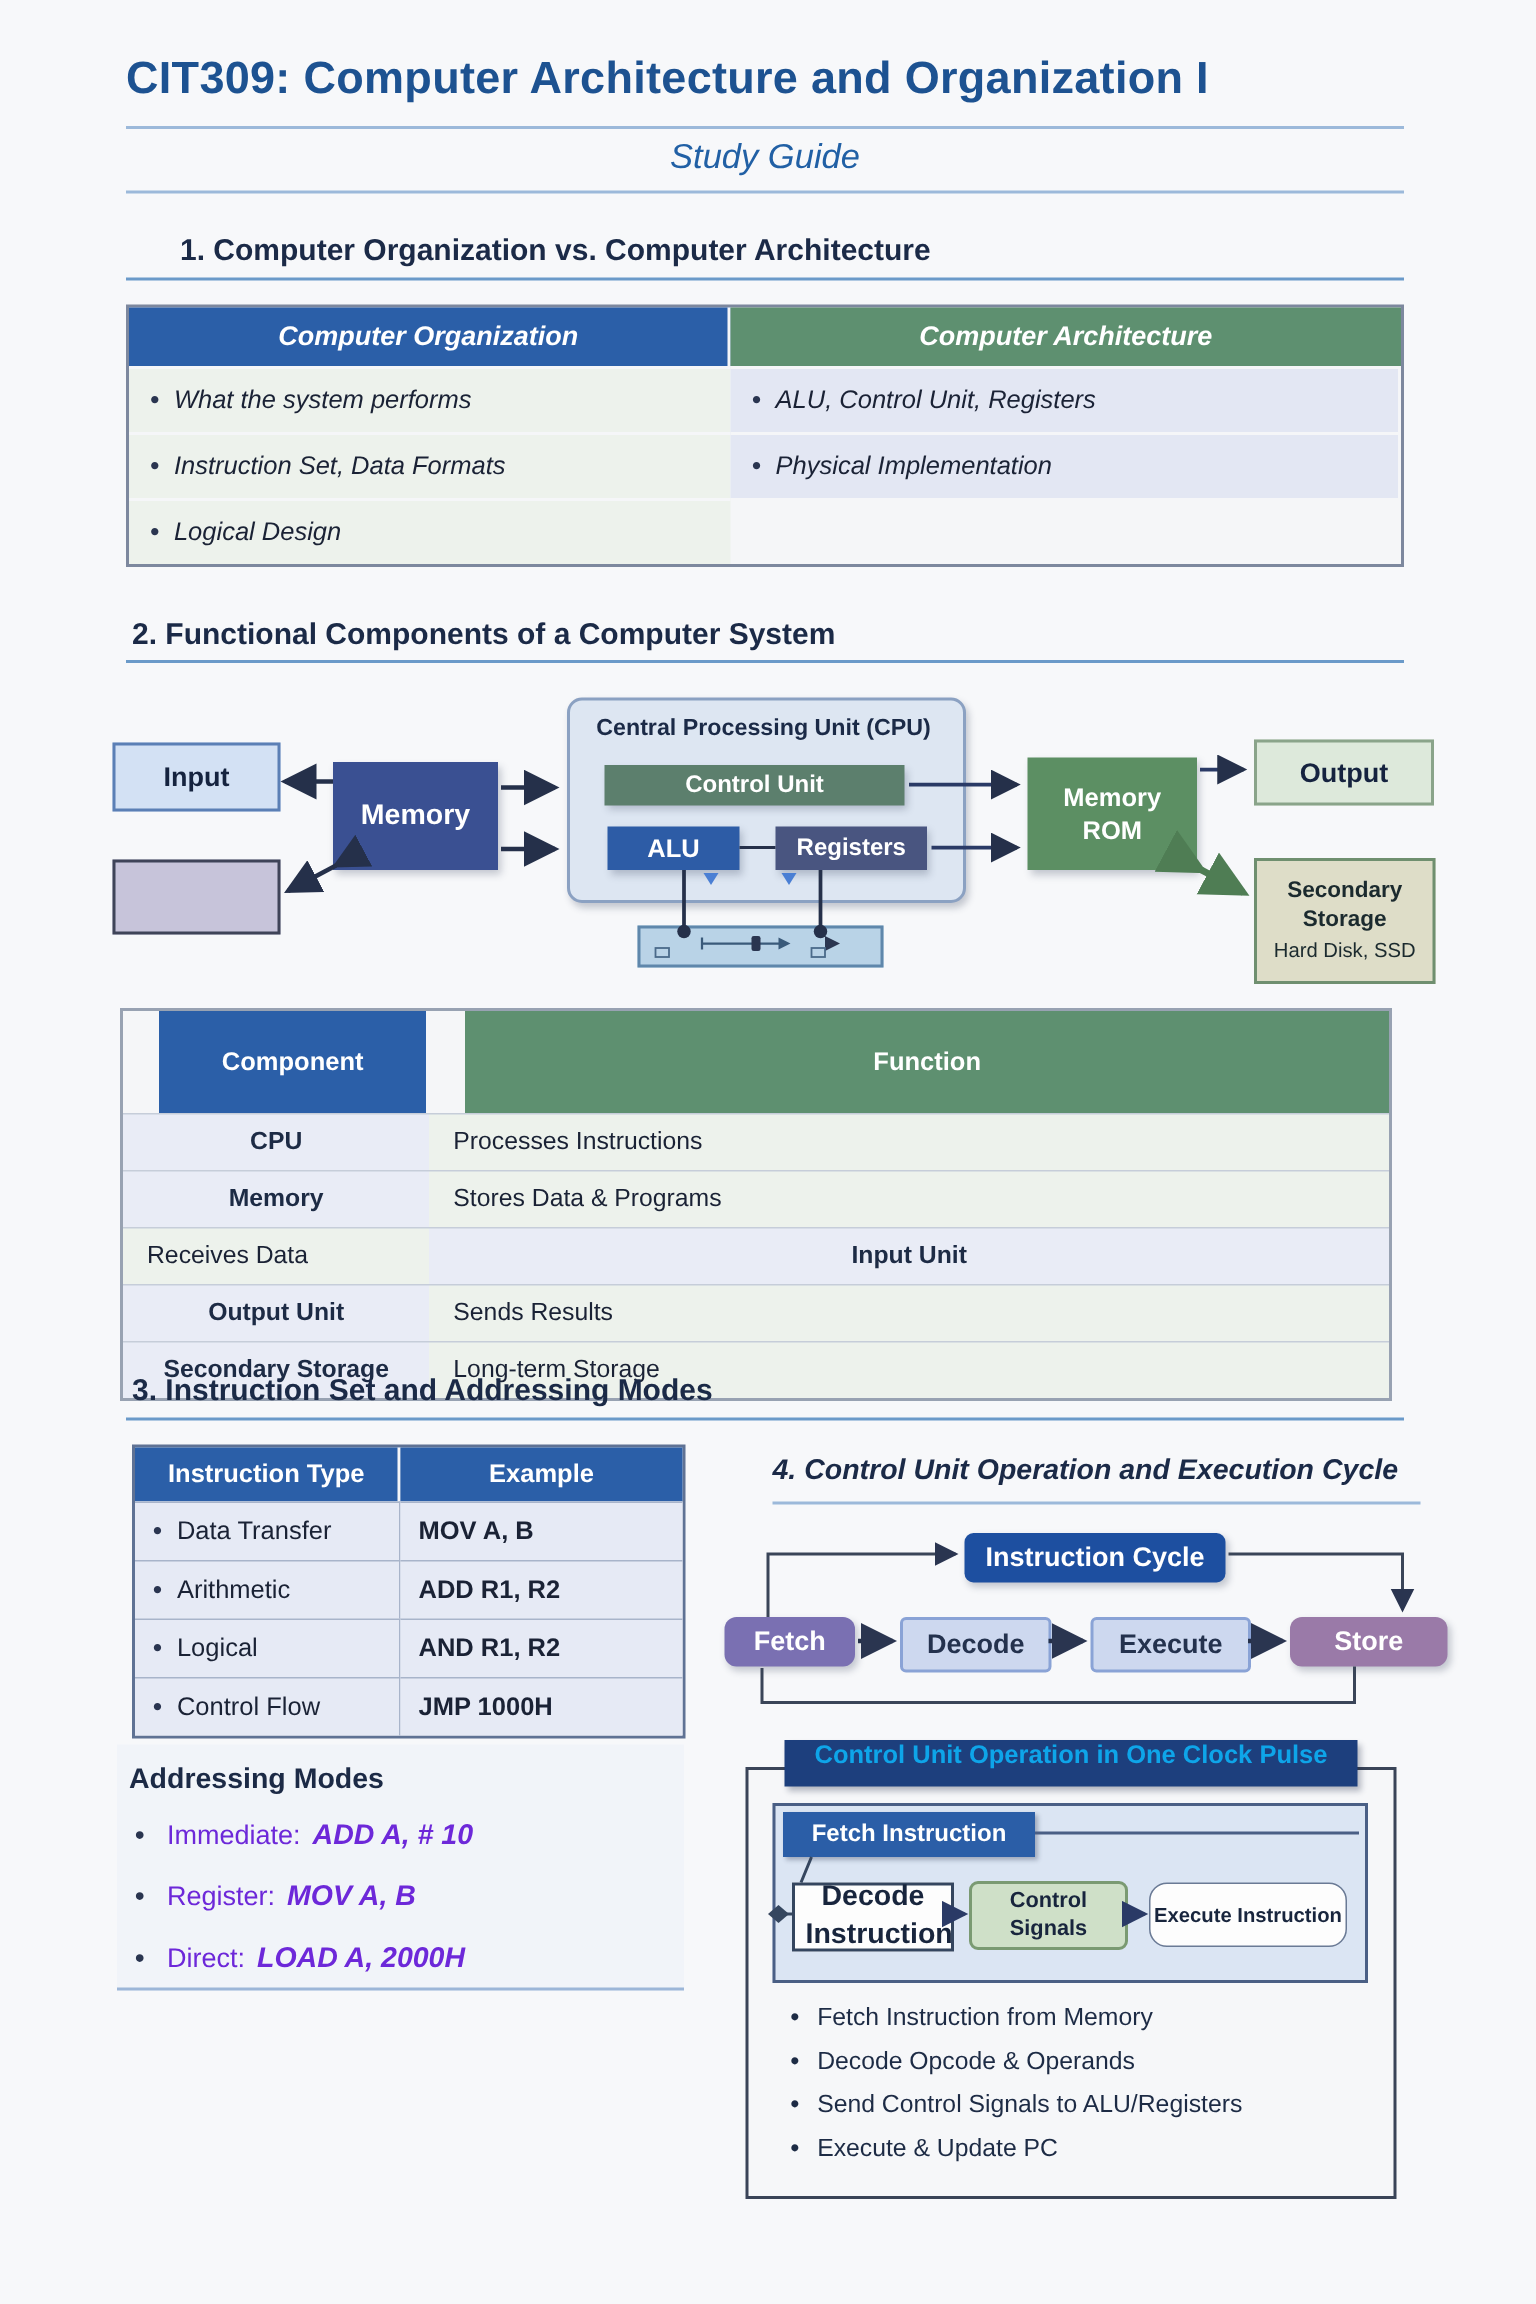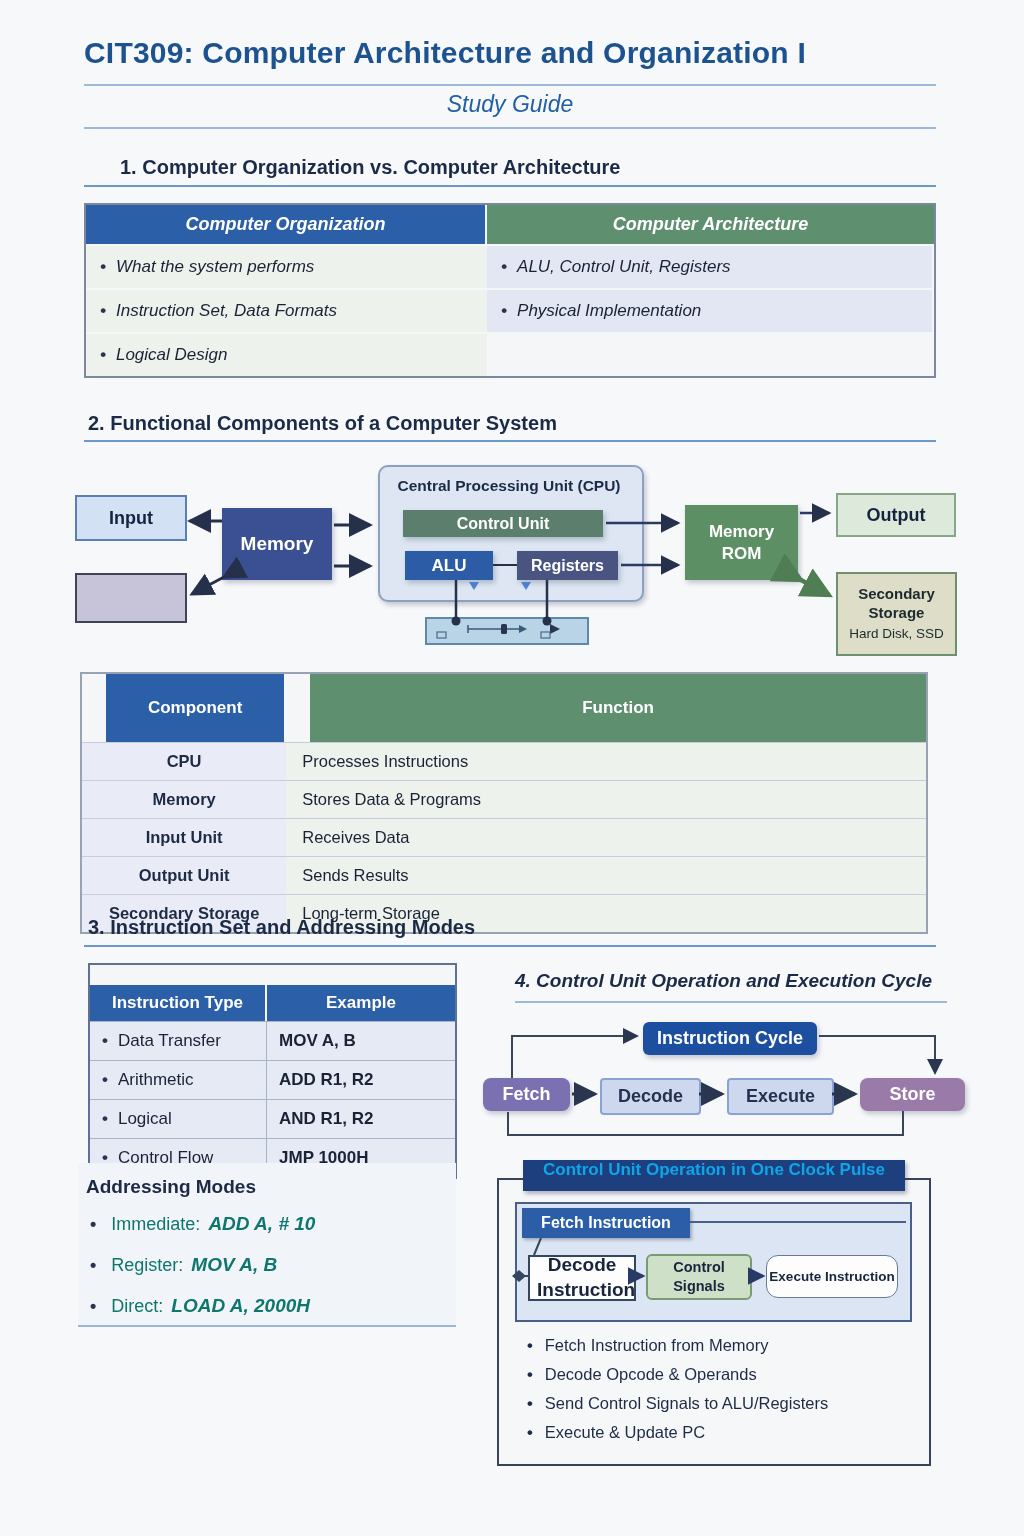--- a/index.html
+++ b/index.html
@@ -25,21 +25,21 @@
   .bcell{font-size:17px;color:#1a2235;padding:11px 14px;border-top:2px solid #f5f6f8;}
   .bgL{background:#e3e7f3;}
   .bgR{background:#edf2ec;}
   .blt::before{content:"•";margin-right:10px;font-weight:bold;color:#2a3550;}
   
   .t2 .hcell{font-size:17px;padding:24px 6px;margin-left:24px;}
   .t2 .bcell{font-size:16.5px;padding:9px 16px;border-top:1.5px solid #c6cdd9;}
   .t2 .comp{justify-content:center;font-weight:bold;color:#1d2b45;background:#e9ecf6;padding:9px 4px;}
   
   .t3{border:2px solid #5f7294;}
-  .t3 .hcell{font-size:17px;padding:8px 4px;margin-top:20px;}
+  .t3 .hcell{font-size:17px;padding:8px 4px;}
   .t3 .bcell{font-size:17px;padding:9px 12px;border-top:1.5px solid #a8b4ca;background:#e6eaf5;}
   .t3 .coldiv{border-right:1.5px solid #a8b4ca;}
   
   .dbox{position:absolute;display:flex;align-items:center;justify-content:center;text-align:center;font-weight:bold;}
   .shadow{box-shadow:2px 3px 5px rgba(40,50,80,.25);}
   .input-box{background:#d3e1f4;border:2px solid #5b7fb5;color:#15233f;font-size:18px;}
   .blank-box{background:#c7c4da;border:2px solid #3f4458;}
   .memory-box{background:#3a5092;color:#fff;font-size:19px;}
   .cpu-panel{background:#dde6f2;border:2px solid #8ba1c2;border-radius:10px;}
   .cpu-title{color:#1b2a47;font-size:15.5px;font-weight:bold;text-align:center;}
@@ -52,21 +52,21 @@
   .stor-sub{font-weight:normal;font-size:13.5px;margin-top:4px;}
   .bus-bar{background:#b9d3e7;border:2px solid #5f87ab;}
   
   .ic-box{background:#1d4fa0;color:#fff;font-size:18px;border-radius:6px;}
   .fetch-box{background:#7a70b2;color:#fff;font-size:18px;border-radius:8px;}
   .mid-box{background:#cdd8ef;border:2px solid #8aa3d6;color:#24324e;font-size:18px;border-radius:4px;}
   .store-box{background:#9a7aa8;color:#fff;font-size:18px;border-radius:8px;}
   
   .addr-panel{background:#f1f4f9;border-bottom:2px solid #9cb6d8;}
   .addr-h{font-size:19px;font-weight:bold;color:#1c2a46;}
-  .addr-row{font-size:18px;color:#0f766e;}
+  .addr-row{font-size:18px;color:#6d28d9;}
   .addr-row .code{font-weight:bold;font-style:italic;font-size:19px;margin-left:8px;}
   
   .clock-outer{background:#f6f7f9;border:2px solid #3a4458;}
   .clock-banner{background:#1d3f7d;color:#0ea5e9;font-weight:bold;font-size:17px;display:flex;justify-content:center;box-shadow:2px 3px 4px rgba(20,30,60,.3);}
   .clock-inner{background:#dbe5f3;border:2px solid #4a5f85;}
   .fi-box{background:#2b5ea7;color:#fff;font-weight:bold;font-size:16px;display:flex;align-items:center;justify-content:center;box-shadow:2px 2px 3px rgba(20,30,60,.3);}
   .di-box{background:#fdfdfd;border:2px solid #35465f;color:#18253d;font-weight:bold;font-size:19px;line-height:1.3;}
   .cs-box{background:#cfe0c8;border:2px solid #7a9a72;border-radius:6px;color:#18253d;font-weight:bold;font-size:14.5px;line-height:1.3;}
   .ei-box{background:#fdfdfd;border:1.5px solid #6a7a95;border-radius:12px;color:#18253d;font-weight:bold;font-size:13.5px;}
   .cp-bullet{font-size:16.5px;color:#1d2b45;}
@@ -165,22 +165,22 @@
   </svg>
 </div>
 
 <div class="abs gtbl t2" style="left:80px;top:672px;width:844px;grid-template-columns:24.2% 75.8%;border-color:#98a2b2;">
   <div class="hcell hblue gap-r">Component</div>
   <div class="hcell hgreen">Function</div>
   <div class="bcell comp">CPU</div>
   <div class="bcell bgR">Processes Instructions</div>
   <div class="bcell comp">Memory</div>
   <div class="bcell bgR">Stores Data &amp; Programs</div>
+  <div class="bcell bgR">Receives Data</div>
   <div class="bcell comp">Input Unit</div>
-  <div class="bcell bgR">Receives Data</div>
   <div class="bcell comp">Output Unit</div>
   <div class="bcell bgR">Sends Results</div>
   <div class="bcell comp">Secondary Storage</div>
   <div class="bcell bgR">Long-term Storage</div>
 </div>
 
 <div class="abs sec-h" style="left:88px;top:916px;">3. Instruction Set and Addressing Modes</div>
 <div class="abs rule-strong" style="left:84px;top:945px;width:852px;"></div>
 
 <div class="abs gtbl t3" style="left:88px;top:963px;width:365px;grid-template-columns:48.5% 51.5%;">

